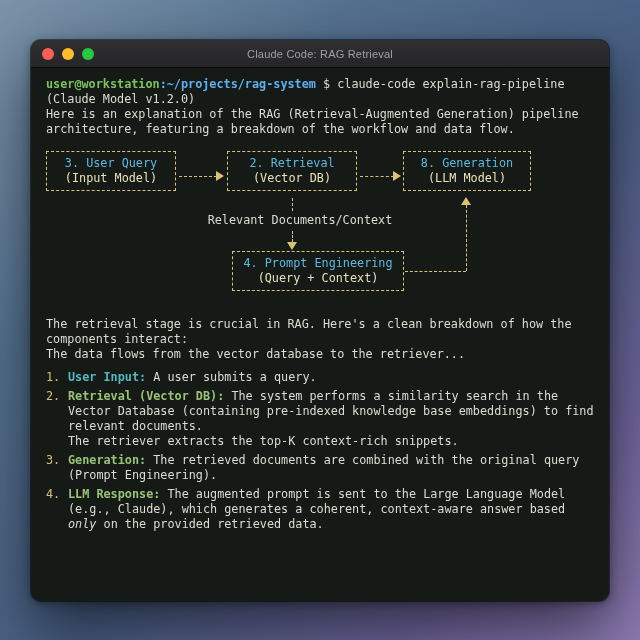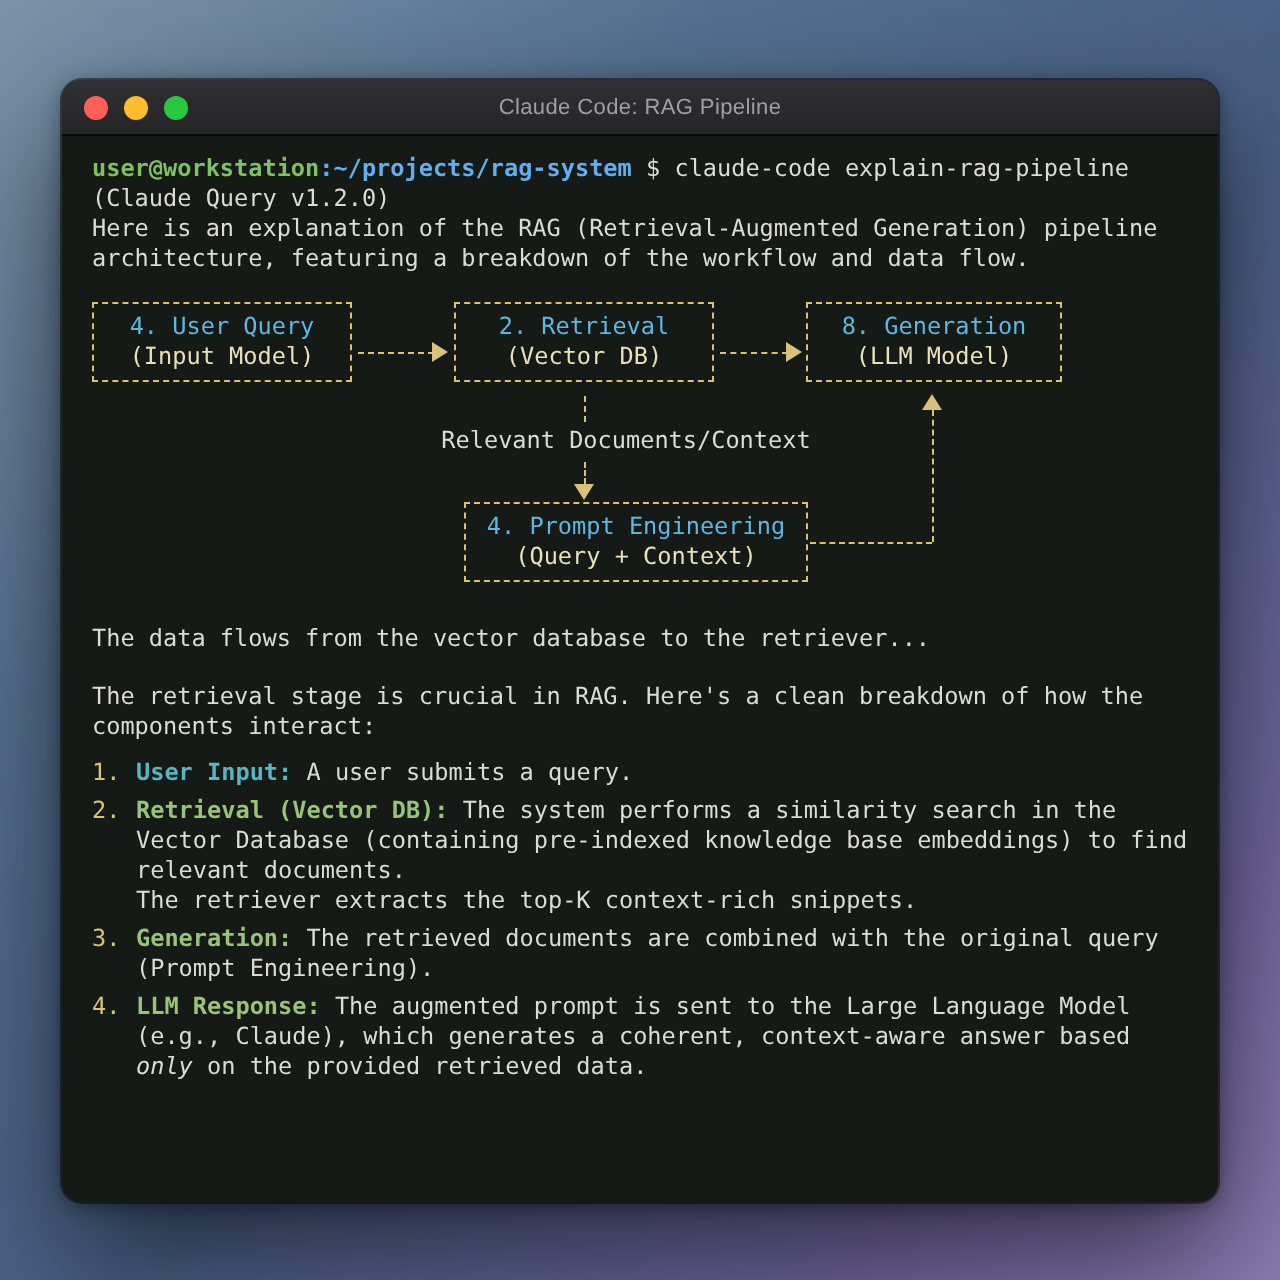--- a/index.html
+++ b/index.html
@@ -46,21 +46,21 @@
     padding:4px 2px; line-height:15px;
   }
   .dbox .t { color:#5fb7e0; display:block; }
   .dbox .s { color:#e8e0bb; display:block; }
   .hdash { position:absolute; height:0; border-top:1px dashed #d8c27a; }
   .vdash { position:absolute; width:0; border-left:1px dashed #d8c27a; }
   .head { position:absolute; width:0; height:0; }
   .head.right { border-top:5px solid transparent; border-bottom:5px solid transparent; border-left:8px solid #d8c27a; }
   .head.down  { border-left:5px solid transparent; border-right:5px solid transparent; border-top:8px solid #d8c27a; }
   .head.up    { border-left:5px solid transparent; border-right:5px solid transparent; border-bottom:8px solid #d8c27a; }
-  .edge-label { position:absolute; left:160px; top:62px; width:214px; text-align:center; color:#dcdcd2; }
+  .edge-label { position:absolute; left:147px; top:62px; width:214px; text-align:center; color:#dcdcd2; }
   
   .list { margin-top:8px; }
   .li { position:relative; padding-left:22px; margin-bottom:4px; }
   .li .num { position:absolute; left:0; top:0; color:#d8c27a; }
   .li .lbl { font-weight:bold; }
   .li .lbl::after { content:" "; }
   .prompt2 { margin-top:8px; }
   .cursor {
     display:inline-block; width:9px; height:13px; background:#cfe8e4;
     vertical-align:-2px; margin-left:1px;
@@ -69,34 +69,34 @@
 </head>
 <body>
 
 <div class="window">
   <div class="titlebar">
     <div class="lights">
       <span class="dot red"></span>
       <span class="dot yellow"></span>
       <span class="dot green"></span>
     </div>
-    <div class="title">Claude Code: RAG Pipeline</div>
+    <div class="title">Claude Code: RAG Retrieval</div>
   </div>
 
   <div class="term">
 
     <div class="line"><span class="c-green b">user@workstation</span><span class="c-blue b">:~/projects/rag-system</span><span> $ claude-code explain-rag-pipeline</span></div>
 
-    <div class="line">(Claude Query v1.2.0)</div>
+    <div class="line">(Claude Model v1.2.0)</div>
 
     <div class="line">Here is an explanation of the RAG (Retrieval-Augmented Generation) pipeline architecture, featuring a breakdown of the workflow and data flow.</div>
 
     <div class="diagram">
       <div class="dbox" style="left:0; top:4; width:130px;">
-        <span class="t">4. User Query</span>
+        <span class="t">3. User Query</span>
         <span class="s">(Input Model)</span>
       </div>
       <div class="dbox" style="left:181px; top:4; width:130px;">
         <span class="t">2. Retrieval</span>
         <span class="s">(Vector DB)</span>
       </div>
       <div class="dbox" style="left:357px; top:4; width:128px;">
         <span class="t">8. Generation</span>
         <span class="s">(LLM Model)</span>
       </div>
@@ -114,23 +114,23 @@
       <div class="vdash" style="left:246px; top:47px; height:13px;"></div>
       <div class="edge-label">Relevant Documents/Context</div>
       <div class="vdash" style="left:246px; top:80px; height:11px;"></div>
       <div class="head down" style="left:241px; top:91px;"></div>
 
       <div class="hdash" style="left:359px; top:120px; width:61px;"></div>
       <div class="vdash" style="left:420px; top:54px; height:66px;"></div>
       <div class="head up" style="left:415px; top:46px;"></div>
     </div>
 
+    <div class="line para">The retrieval stage is crucial in RAG. Here's a clean breakdown of how the components interact:</div>
+
     <div class="line">The data flows from the vector database to the retriever...</div>
-
-    <div class="line para">The retrieval stage is crucial in RAG. Here's a clean breakdown of how the components interact:</div>
 
     <div class="list">
       <div class="li">
         <span class="num">1.</span>
         <span class="lbl c-cyan">User Input:</span><span>A user submits a query.</span>
       </div>
       <div class="li">
         <span class="num">2.</span>
         <span class="lbl c-lgreen">Retrieval (Vector DB):</span><span>The system performs a similarity search in the Vector Database (containing pre-indexed knowledge base embeddings) to find relevant documents.</span>
         <div>The retriever extracts the top-K context-rich snippets.</div>

